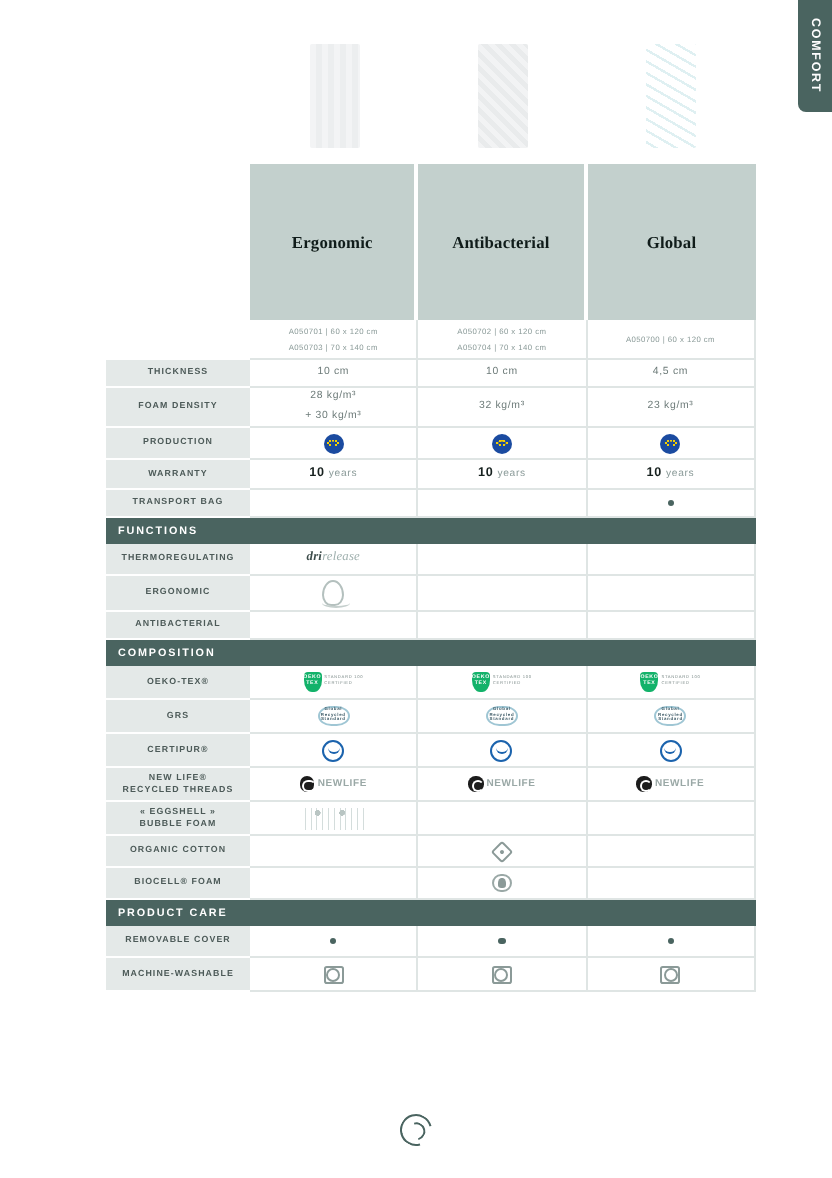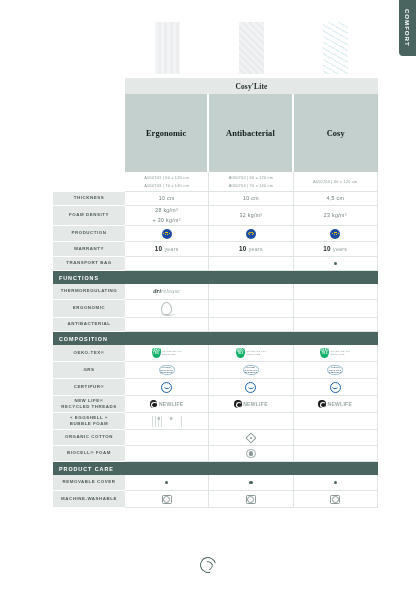--- a/index.html
+++ b/index.html
@@ -247,29 +247,28 @@
     </div>
     <div class="prod-cell">
       <div class="prod-img p3"></div>
     </div>
   </div>
 
   <div class="table">
 
     <div class="row">
       <div class="lbl blank"></div>
-      <div class="brandband">Cosy'Lite</div>
     </div>
 
     <div class="row">
       <div class="lbl blank"></div>
       <div class="namerow">
         <div class="name-cell">Ergonomic</div>
         <div class="name-cell">Antibacterial</div>
-        <div class="name-cell">Cosy</div>
+        <div class="name-cell">Global</div>
       </div>
     </div>
 
     <div class="row">
       <div class="lbl blank"></div>
       <div class="cell" style="height:20px;">
         <div class="codes" style="white-space:pre-line">A050701 | 60 x 120 cm
 A050703 | 70 x 140 cm</div>
       </div>
       <div class="cell" style="height:20px;">

